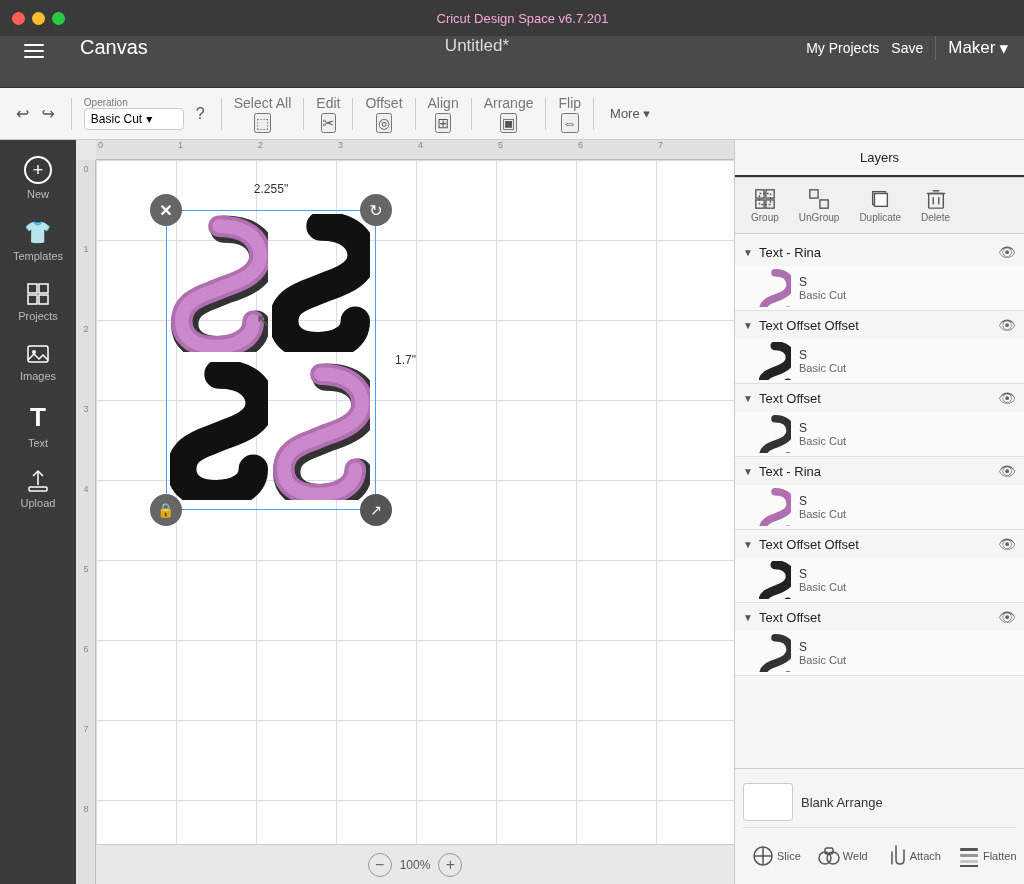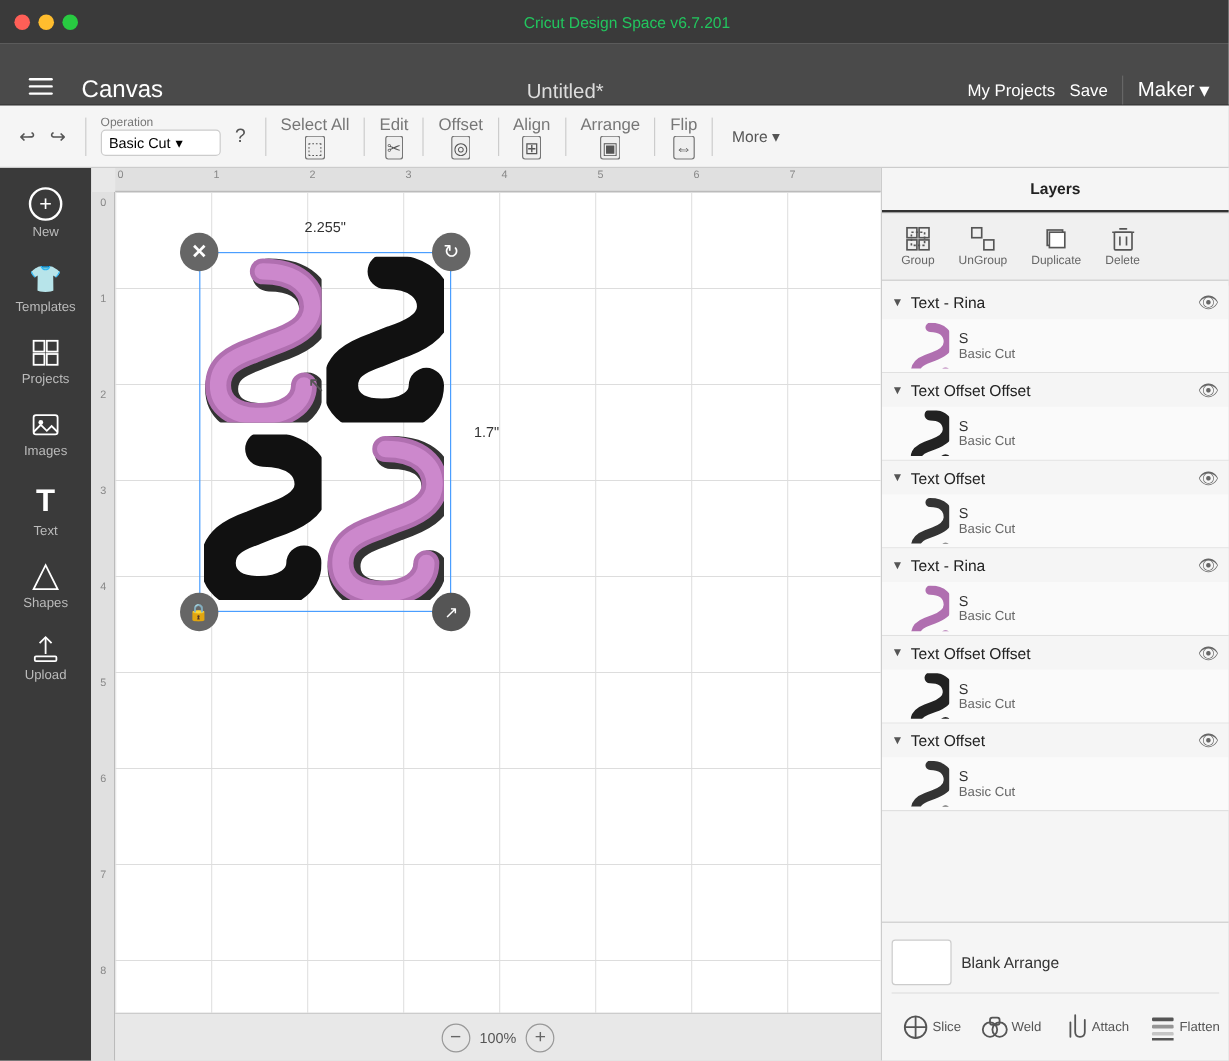--- a/index.html
+++ b/index.html
@@ -8,21 +8,21 @@
     
     .title-bar {
       background: #3a3a3a;
       height: 36px;
       display: flex;
       align-items: center;
       justify-content: center;
       position: relative;
     }
     .title-bar-title {
-      color: #22c55e;
+      color: #f9a8d4;
       font-size: 13px;
       margin-left: 21px;
     }
     .traffic-lights {
       position: absolute;
       left: 12px;
       display: flex;
       gap: 7px;
     }
     .traffic-light {
@@ -30,23 +30,23 @@
     }
     .tl-red { background: #ff5f57; }
     .tl-yellow { background: #ffbd2e; }
     .tl-green { background: #28ca41; }
 
     
     .menu-bar {
       background: #4a4a4a;
       height: 52px;
       display: flex;
-      align-items: flex-end;
+      align-items: flex-start;
       padding: 0 16px;
-      gap: 12px;
+      gap: 24px;
       border-bottom: 1px solid #333;
     }
     .hamburger-btn {
       display: flex; flex-direction: column; gap: 4px; cursor: pointer; padding: 4px;
     }
     .hamburger-line { width: 20px; height: 2px; background: white; border-radius: 1px; }
     .menu-canvas {
       color: white; font-size: 20px; font-weight: 500; margin-left: 4px;
     }
     .menu-title {
@@ -216,21 +216,21 @@
 
     
     .panel-tabs {
       display: flex;
       border-bottom: 1px solid #ccc;
     }
     .panel-tab {
       flex: 1; padding: 10px; text-align: center; font-size: 13px; cursor: pointer; color: #555; background: #ebebeb; border-bottom: 2px solid transparent;
     }
     .panel-tab.active {
-      background: #f5f5f5; border-bottom: 2px solid #333; color: #222; font-weight: 700;
+      background: #f5f5f5; border-bottom: 2px solid #333; color: #222; font-weight: 400;
     }
 
     
     .panel-toolbar {
       display: flex; align-items: center; padding: 6px 8px; gap: 4px; border-bottom: 1px solid #ccc; background: #f0f0f0;
     }
     .panel-tool-btn {
       display: flex; flex-direction: column; align-items: center; gap: 2px; padding: 4px 8px; cursor: pointer; background: none; border: none;
     }
     .panel-tool-label { font-size: 10px; color: #666; }
@@ -382,26 +382,20 @@
       <svg width="24" height="24" viewBox="0 0 24 24">
         <rect x="2" y="4" width="20" height="16" rx="2" fill="none" stroke="white" stroke-width="1.5"></rect>
         <circle cx="8" cy="10" r="2" fill="white"></circle>
         <polyline points="2,18 8,12 13,17 17,13 22,18" fill="none" stroke="white" stroke-width="1.5"></polyline>
       </svg>
       <span class="sidebar-label">Images</span>
     </div>
     <div class="sidebar-item">
       <span style="font-size:26px;color:white;font-weight:bold;">T</span>
       <span class="sidebar-label">Text</span>
-    </div>
-    <div class="sidebar-item">
-      <svg width="24" height="24" viewBox="0 0 24 24">
-        <polygon points="12,2 22,22 2,22" fill="none" stroke="white" stroke-width="1.5"></polygon>
-      </svg>
-      <span class="sidebar-label">Shapes</span>
     </div>
     <div class="sidebar-item">
       <svg width="24" height="24" viewBox="0 0 24 24">
         <polyline points="12,2 12,16" stroke="white" stroke-width="1.5" fill="none"></polyline>
         <polyline points="7,7 12,2 17,7" fill="none" stroke="white" stroke-width="1.5"></polyline>
         <rect x="3" y="18" width="18" height="4" rx="1" fill="none" stroke="white" stroke-width="1.5"></rect>
       </svg>
       <span class="sidebar-label">Upload</span>
     </div>
   </div>

